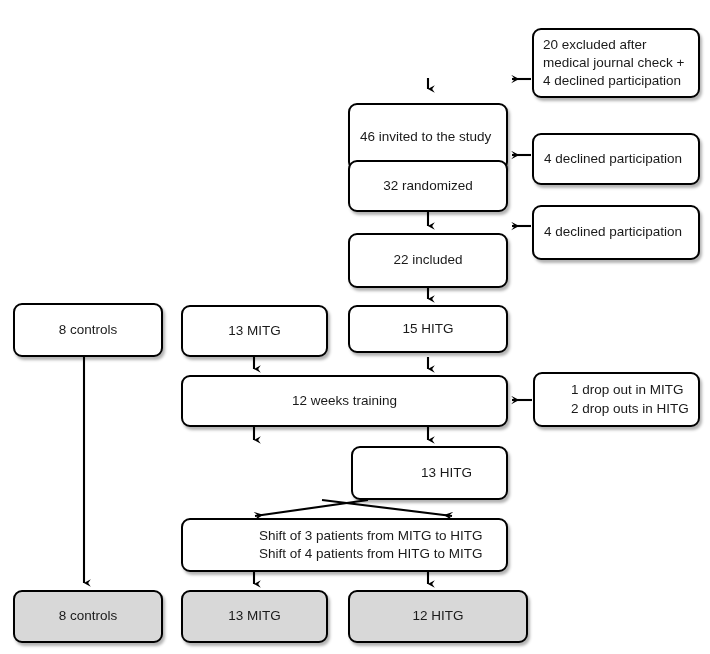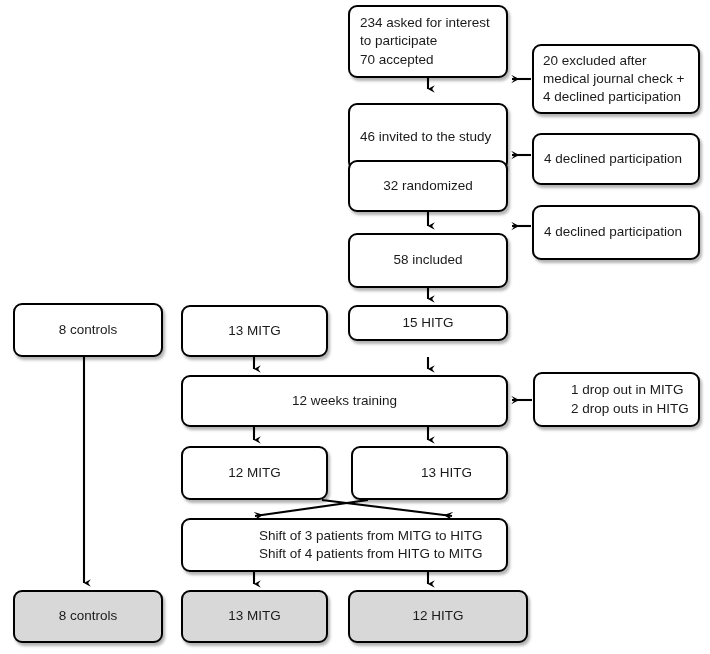--- a/index.html
+++ b/index.html
@@ -95,27 +95,22 @@
       <path d="M368,500 L255,516" marker-end="url(#arrowOpen)"></path>
       <path d="M322,500 L452,516" marker-end="url(#arrowOpen)"></path>
 
       <line x1="531" y1="79" x2="512" y2="79" marker-end="url(#arrowLeft)"></line>
       <line x1="531" y1="155" x2="512" y2="155" marker-end="url(#arrowLeft)"></line>
       <line x1="531" y1="226" x2="512" y2="226" marker-end="url(#arrowLeft)"></line>
       <line x1="532" y1="400" x2="512" y2="400" marker-end="url(#arrowLeft)"></line>
     </g>
   </svg>
 
-  <div class="node" style="left:348px; top:5px; width:160px; height:73px;">
-    <span class="txt" style="text-align:left; padding-left:4px;">234 asked for interest
- to participate
-70 accepted</span>
-  </div>
 
-  <div class="node" style="left:532px; top:44px; width:168px; height:70px;">
+  <div class="node" style="left:532px; top:28px; width:168px; height:70px;">
     <span class="txt" style="text-align:left; padding-left:3px;">20 excluded after
 medical journal check +
 4 declined participation</span>
   </div>
 
   <div class="node" style="left:348px; top:103px; width:160px; height:68px;">
     <span class="txt" style="text-align:left; padding-left:4px;">46 invited to the study</span>
   </div>
 
   <div class="node" style="left:532px; top:133px; width:168px; height:52px;">
@@ -124,47 +119,44 @@
 
   <div class="node" style="left:348px; top:160px; width:160px; height:52px;">
     <span class="txt">32 randomized</span>
   </div>
 
   <div class="node" style="left:532px; top:205px; width:168px; height:55px;">
     <span class="txt" style="text-align:left; padding-left:4px;">4 declined participation</span>
   </div>
 
   <div class="node" style="left:348px; top:233px; width:160px; height:55px;">
-    <span class="txt">58 included</span>
+    <span class="txt">22 included</span>
   </div>
 
   <div class="node" style="left:13px; top:303px; width:150px; height:54px;">
     <span class="txt">8 controls</span>
   </div>
 
   <div class="node" style="left:181px; top:305px; width:147px; height:52px;">
     <span class="txt">13 MITG</span>
   </div>
 
-  <div class="node" style="left:348px; top:305px; width:160px; height:36px;">
+  <div class="node" style="left:348px; top:305px; width:160px; height:48px;">
     <span class="txt">15 HITG</span>
   </div>
 
   <div class="node" style="left:181px; top:375px; width:327px; height:52px;">
     <span class="txt">12 weeks training</span>
   </div>
 
   <div class="node" style="left:533px; top:372px; width:167px; height:55px;">
     <span class="txt" style="text-align:left; padding-left:6px;margin-left:24px;">1 drop out in MITG
 2 drop outs in HITG</span>
   </div>
 
-  <div class="node" style="left:181px; top:446px; width:147px; height:54px;">
-    <span class="txt">12 MITG</span>
-  </div>
 
   <div class="node" style="left:351px; top:446px; width:157px; height:54px;padding-left:40px;">
     <span class="txt">13 HITG</span>
   </div>
 
   <div class="node" style="left:181px; top:518px; width:327px; height:54px;padding-left:48px;">
     <span class="txt" style="text-align:left; padding-left:28px;">Shift of 3 patients from MITG to HITG
 Shift of 4 patients from HITG to MITG</span>
   </div>
 

